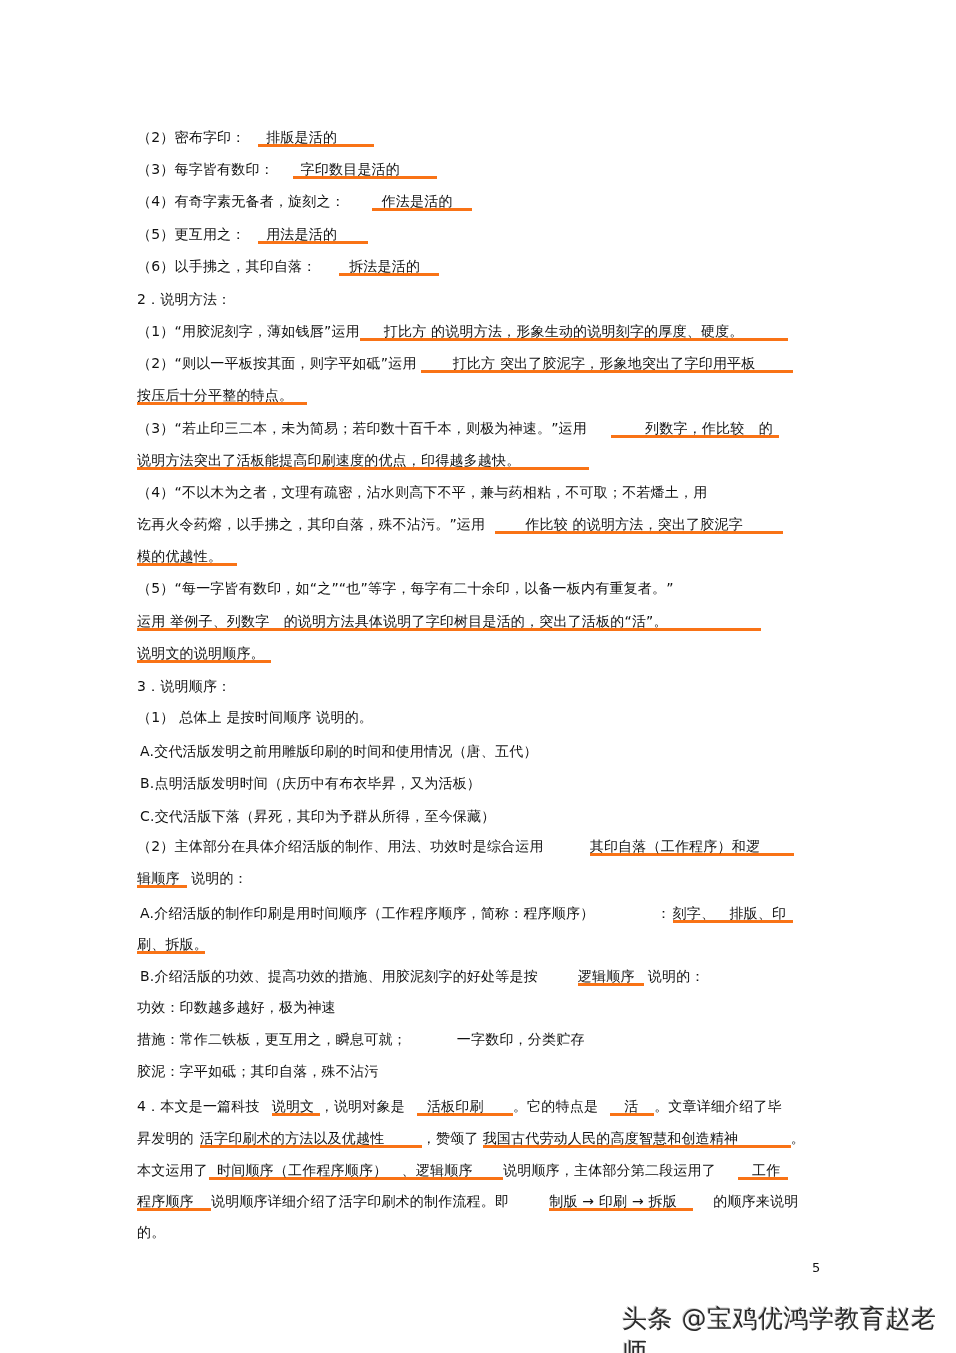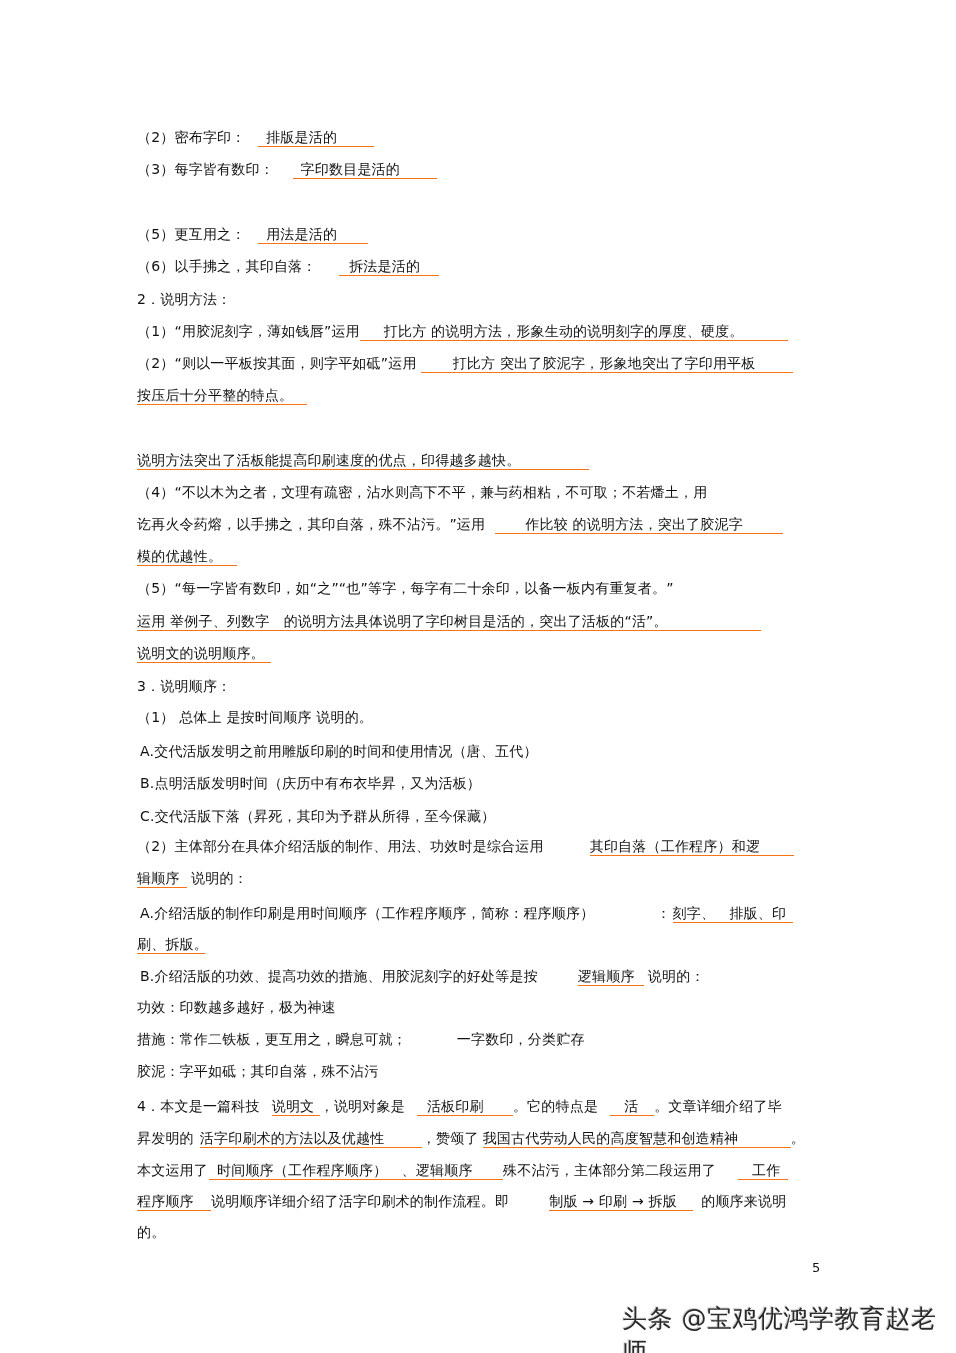--- a/index.html
+++ b/index.html
@@ -7,21 +7,21 @@
     width: 956px; height: 1353px; position: relative; overflow: hidden;
     font-family: "DejaVu Sans", "Liberation Sans", sans-serif;
     color: #111111; font-size: 14px;
   }
   .page { position: absolute; left: 0; top: 0; width: 956px; height: 1353px; }
   .line {
     position: absolute; left: 137px; white-space: nowrap;
     font-size: 14px; line-height: 20px; letter-spacing: 0.2px;
   }
   .blank {
-    display: inline-block; border-bottom: 1px solid #f97316; height: 20px;
+    display: inline-block; border-bottom: 3px solid #f97316; height: 20px;
     vertical-align: top; box-sizing: border-box;
   }
   .blank span { display: inline-block; }
   .pagenum { position: absolute; left: 812px; top: 1260px; font-size: 13px; }
   .watermark {
     position: absolute; left: 622px; top: 1302px; font-size: 25px; color: #2a2a2a;
     letter-spacing: 0.5px;
     text-shadow: 1px 1px 0 #ffffff, -1px -1px 0 #cfcfcf;
   }
 </style>
@@ -31,20 +31,24 @@
 <div class="page">
 
   <div class="line" style="top:127px">
     <span>（2）</span><span>密布字印：</span>
     <span class="blank" style="width:116px;margin-left:8px"><span style="margin-left:8px">排版是活的</span></span>
   </div>
   <div class="line" style="top:159px">
     <span>（3）</span><span>每字皆有数印：</span>
     <span class="blank" style="width:144px;margin-left:14px"><span style="margin-left:8px">字印数目是活的</span></span>
   </div>
+  <div class="line" style="top:191px">
+    <span>（4）</span><span>有奇字素无备者，旋刻之：</span>
+    <span class="blank" style="width:100px;margin-left:22px"><span style="margin-left:10px">作法是活的</span></span>
+  </div>
   <div class="line" style="top:224px">
     <span>（5）</span><span>更互用之：</span>
     <span class="blank" style="width:110px;margin-left:8px"><span style="margin-left:8px">用法是活的</span></span>
   </div>
   <div class="line" style="top:256px">
     <span>（6）</span><span>以手拂之，其印自落：</span>
     <span class="blank" style="width:100px;margin-left:18px"><span style="margin-left:10px">拆法是活的</span></span>
   </div>
 
   <div class="line" style="top:289px">2．说明方法：</div>
@@ -53,20 +57,23 @@
     <span>（1）</span><span>“用胶泥刻字，薄如钱唇”运用</span><span class="blank" style="width:428px"><span style="margin-left:24px">打比方 的说明方法，形象生动的说明刻字的厚度、硬度。</span></span>
   </div>
 
   <div class="line" style="top:353px">
     <span>（2）</span><span>“则以一平板按其面，则字平如砥”运用</span><span class="blank" style="width:372px;margin-left:4px"><span style="margin-left:32px">打比方 突出了胶泥字，形象地突出了字印用平板</span></span>
   </div>
   <div class="line" style="top:385px">
     <span class="blank" style="width:170px"><span>按压后十分平整的特点。</span></span>
   </div>
 
+  <div class="line" style="top:418px">
+    <span>（3）</span><span>“若止印三二本，未为简易；若印数十百千本，则极为神速。”运用</span><span class="blank" style="width:168px;margin-left:24px"><span style="margin-left:34px">列数字，作比较　的</span></span>
+  </div>
   <div class="line" style="top:450px">
     <span class="blank" style="width:452px"><span>说明方法突出了活板能提高印刷速度的优点，印得越多越快。</span></span>
   </div>
 
   <div class="line" style="top:482px">
     <span>（4）</span><span>“不以木为之者，文理有疏密，沾水则高下不平，兼与药相粘，不可取；不若燔土，用</span>
   </div>
   <div class="line" style="top:514px">
     <span>讫再火令药熔，以手拂之，其印自落，殊不沾污。”运用</span><span class="blank" style="width:288px;margin-left:10px"><span style="margin-left:30px">作比较 的说明方法，突出了胶泥字</span></span>
   </div>
@@ -118,22 +125,22 @@
     <span>胶泥：</span><span>字平如砥；其印自落，殊不沾污</span>
   </div>
 
   <div class="line" style="top:1096px">
     <span>4．本文是一篇科技</span><span class="blank" style="width:48px;margin-left:12px"><span>说明文</span></span><span>，说明对象是</span><span class="blank" style="width:96px;margin-left:12px"><span style="margin-left:10px">活板印刷</span></span><span>。它的特点是</span><span class="blank" style="width:44px;margin-left:12px"><span style="margin-left:14px">活</span></span><span>。文章详细介绍了毕</span>
   </div>
   <div class="line" style="top:1128px">
     <span>昇发明的</span><span class="blank" style="width:222px;margin-left:6px"><span>活字印刷术的方法以及优越性</span></span><span>，赞颂了</span><span class="blank" style="width:308px;margin-left:4px"><span>我国古代劳动人民的高度智慧和创造精神</span></span><span>。</span>
   </div>
   <div class="line" style="top:1160px">
-    <span>本文运用了</span><span class="blank" style="width:294px;margin-left:1px"><span style="margin-left:8px">时间顺序（工作程序顺序）　、逻辑顺序</span></span><span>殊不沾污，主体部分第二段运用了</span><span class="blank" style="width:50px;margin-left:22px"><span style="margin-left:14px">工作</span></span>
+    <span>本文运用了</span><span class="blank" style="width:294px;margin-left:1px"><span style="margin-left:8px">时间顺序（工作程序顺序）　、逻辑顺序</span></span><span>说明顺序，主体部分第二段运用了</span><span class="blank" style="width:50px;margin-left:22px"><span style="margin-left:14px">工作</span></span>
   </div>
   <div class="line" style="top:1191px">
-    <span class="blank" style="width:74px"><span>程序顺序</span></span><span>说明顺序详细介绍了活字印刷术的制作流程。即</span><span class="blank" style="width:144px;margin-left:40px"><span>制版 → 印刷 → 拆版</span></span><span style="margin-left:8px">的顺序来说明</span>
+    <span class="blank" style="width:74px"><span>程序顺序</span></span><span>说明顺序详细介绍了活字印刷术的制作流程。即</span><span class="blank" style="width:144px;margin-left:40px"><span>制版 → 印刷 → 拆版</span></span><span style="margin-left:20px">的顺序来说明</span>
   </div>
   <div class="line" style="top:1222px">的。</div>
 
   <div class="pagenum">5</div>
   <div class="watermark">头条 @宝鸡优鸿学教育赵老师</div>
 </div>
 
 </body></html>

